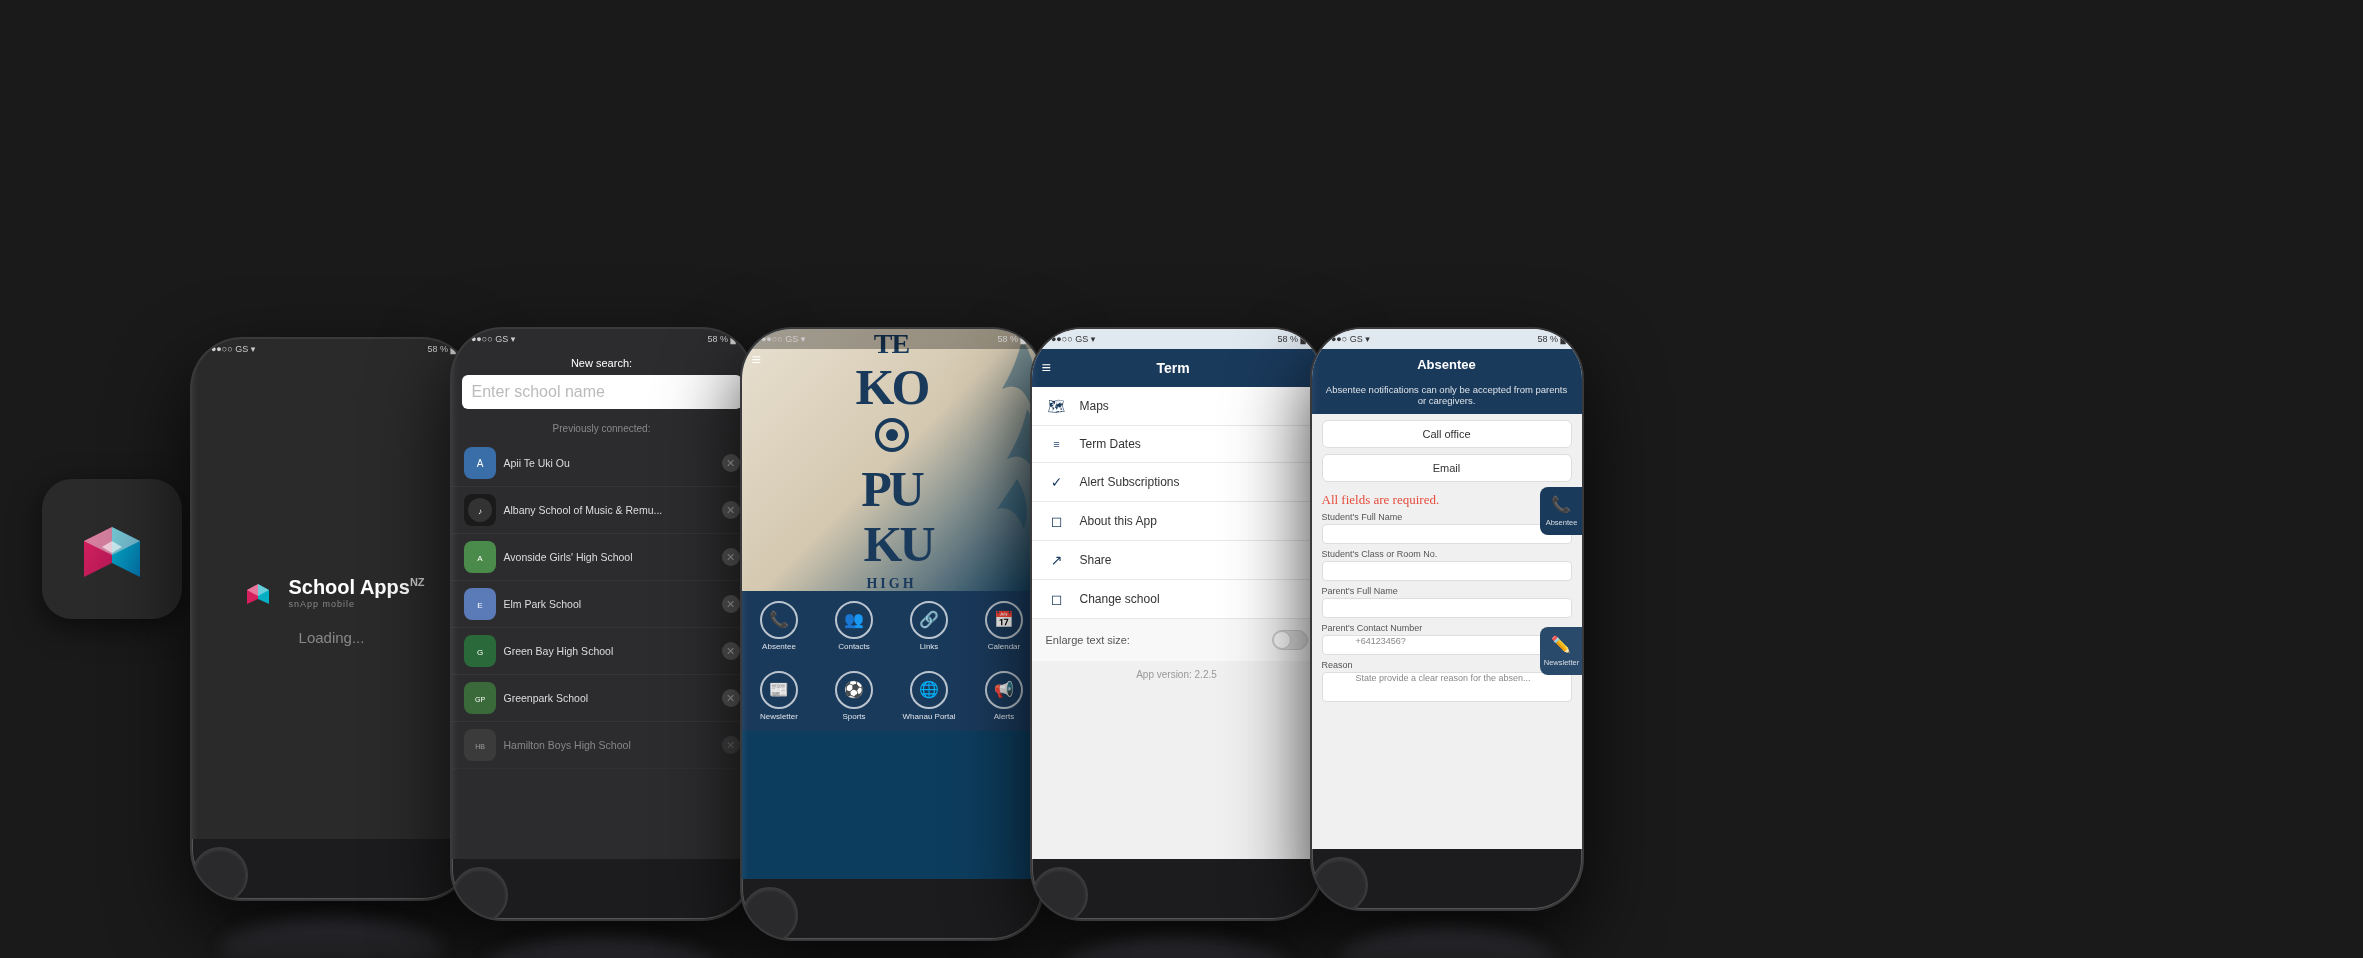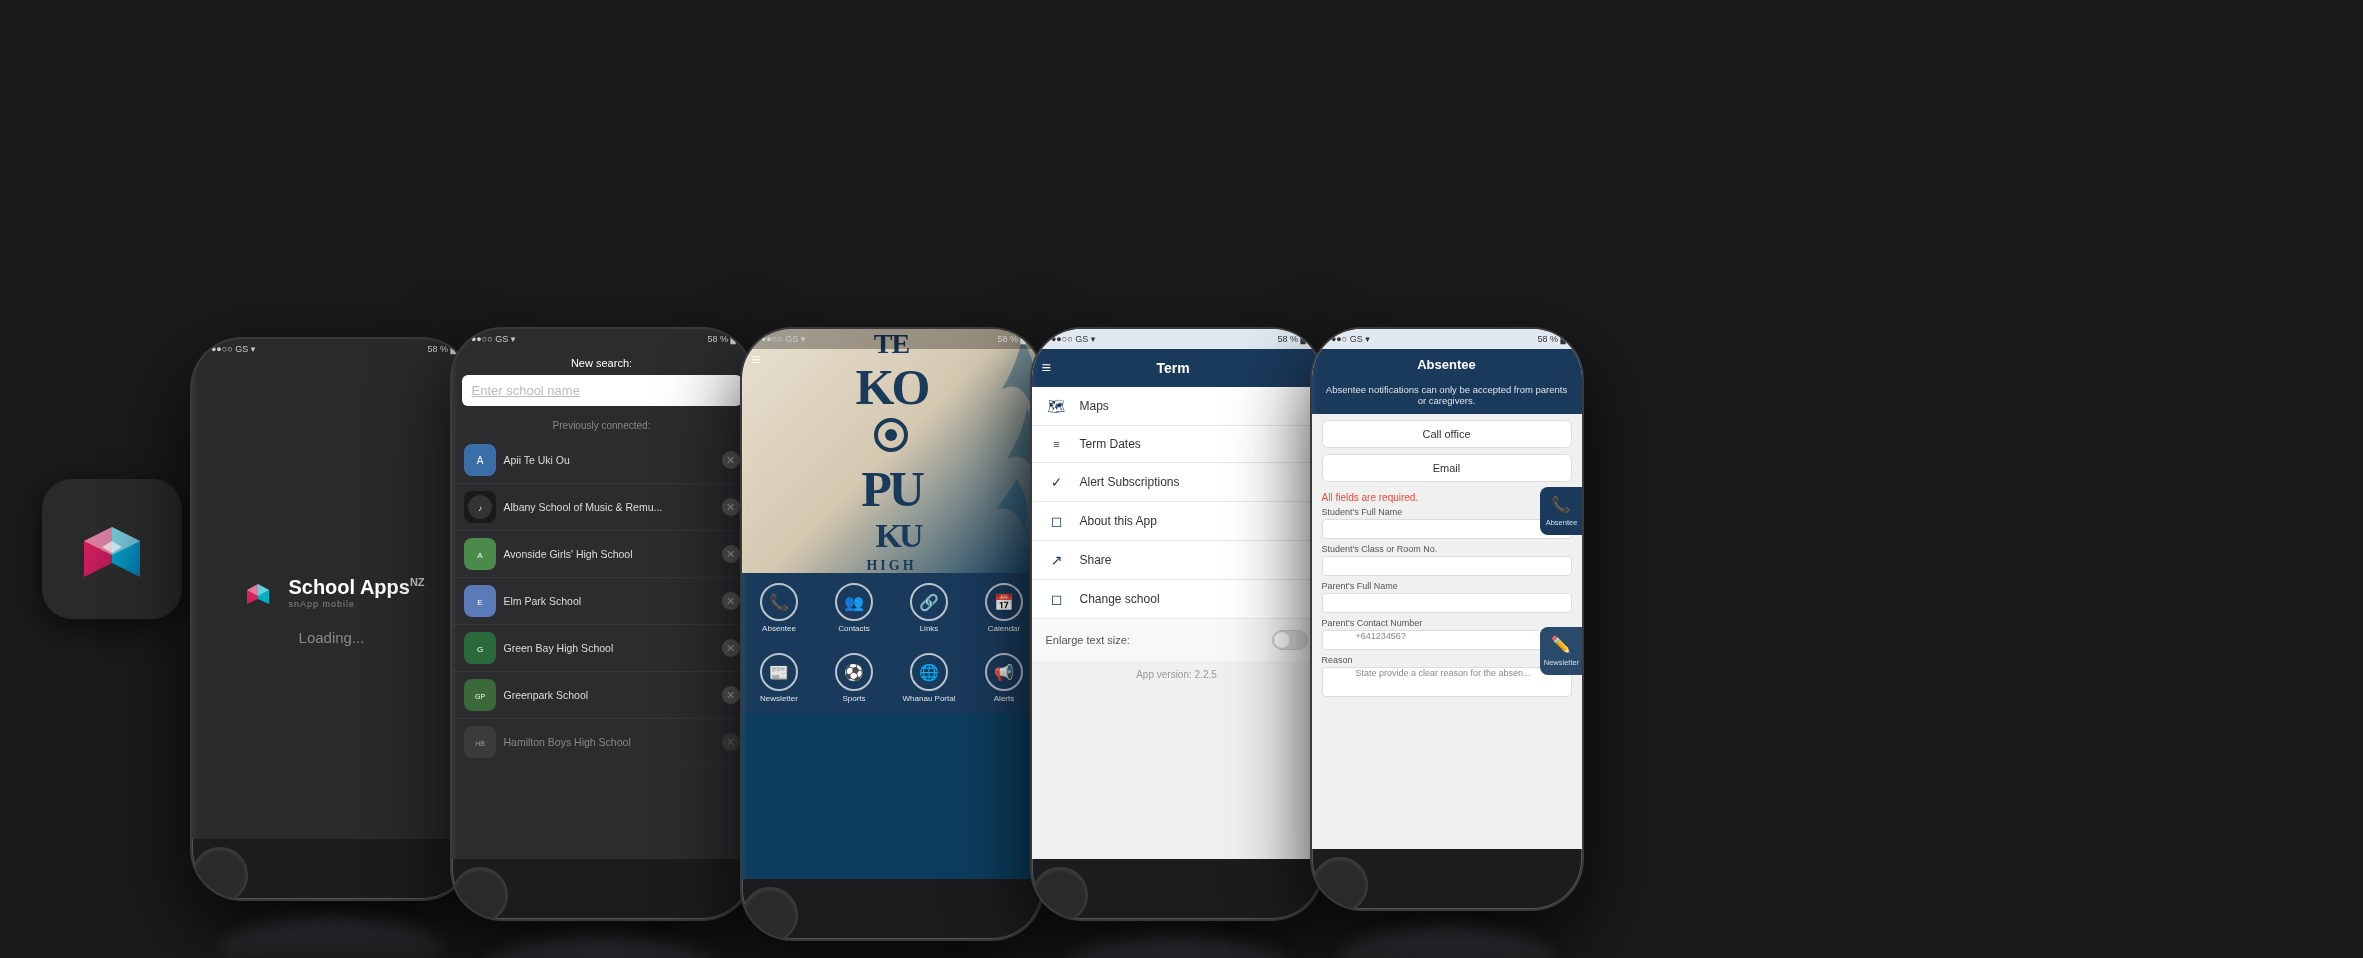--- a/index.html
+++ b/index.html
@@ -405,23 +405,24 @@
       padding: 7px;
       text-align: center;
       font-size: 11px;
       color: #333;
     }
     .form-body {
       padding: 4px 10px;
       overflow: hidden;
     }
     .required-note {
-      font-size: 10px;
+      font-size: 13px;
       color: #e74c3c;
       margin-bottom: 4px;
+      font-family: Liberation Serif, serif;
     }
     .field-label {
       font-size: 9px;
       color: #555;
       margin-bottom: 2px;
     }
     .field-input {
       background: white;
       border: 1px solid #ddd;
       border-radius: 4px;
@@ -541,21 +542,21 @@
   <div class="phone phone2" style="margin-left:-20px; margin-bottom:20px;">
     <div class="phone-outer">
       <div class="phone-screen">
         <div class="phone-edge-left"></div>
         <div class="status-bar">
           <span>●●●○○ GS ▾</span>
           <span>58 % ▊</span>
         </div>
         <div class="phone2-header">New search:</div>
         <div class="search-input-container">
-          <span style="color:#bbb; font-size:13px;text-decoration:underline;">Enter school name</span>
+          <span style="color:#bbb; font-size:16px;">Enter school name</span>
         </div>
         <div class="previously-label">Previously connected:</div>
 
         <div class="school-list-item">
           <div class="school-icon" style="background:#3a6ea8;">
             <svg width="28" height="28" viewBox="0 0 28 28">
                 <circle cx="14" cy="14" r="12" fill="#3a6ea8"></circle>
                 <text x="14" y="18" text-anchor="middle" fill="white" font-size="10">A</text>
               </svg>
           </div>
@@ -654,21 +655,21 @@
             <div style="font-size:28px; font-weight:900; color:#1a3a5c; font-family:Georgia,serif; line-height:1.1; letter-spacing:-1px;">
               <div>TE</div>
               <div style="font-size:50px; letter-spacing:-3px;">KO</div>
               <div>
                 <svg width="50" height="40" viewBox="0 0 50 40">
                   <circle cx="25" cy="20" r="15" fill="none" stroke="#1a3a5c" stroke-width="4"></circle>
                   <circle cx="25" cy="20" r="6" fill="#1a3a5c"></circle>
                 </svg>
               </div>
               <div style="font-size:50px; letter-spacing:-3px;">PU</div>
-              <div style="font-size:34px; letter-spacing:-3px;margin-left:13px;">KU</div>
+              <div style="font-size:50px; letter-spacing:-3px;margin-left:13px;">KU</div>
               <div style="font-size:14px; letter-spacing:3px; margin-top:4px;">HIGH</div>
             </div>
           </div>
         </div>
 
         <div class="bottom-menu-bar">
           <div class="menu-icon-item">
             <div class="menu-icon-circle">📞</div>
             <span class="menu-icon-label">Absentee</span>
           </div>

